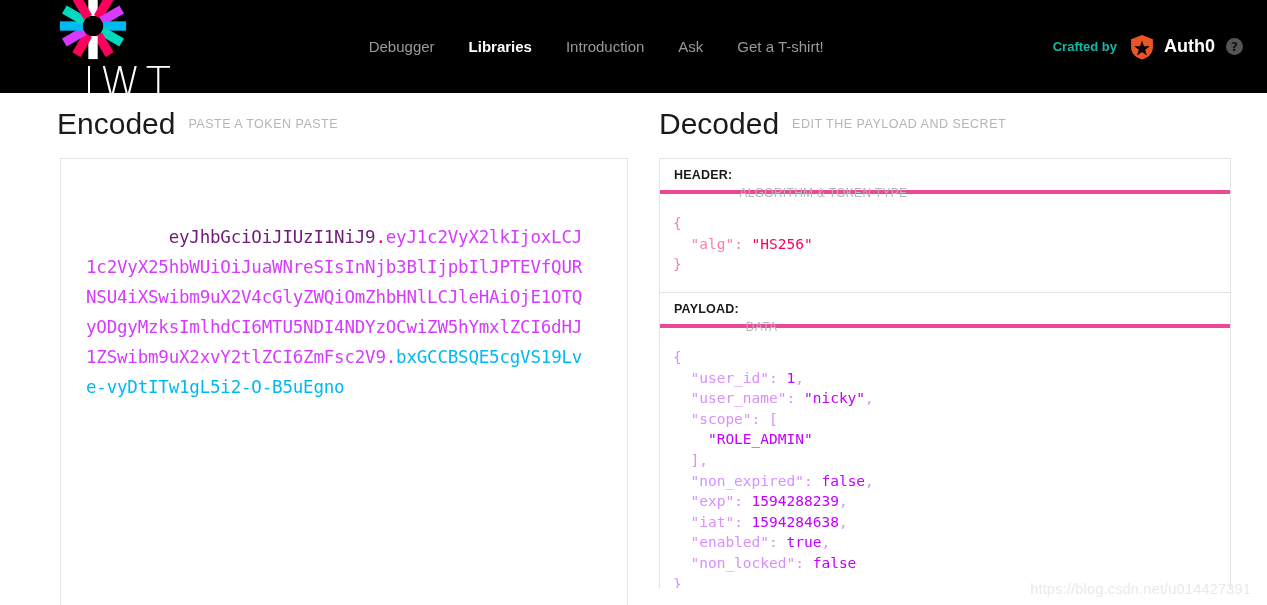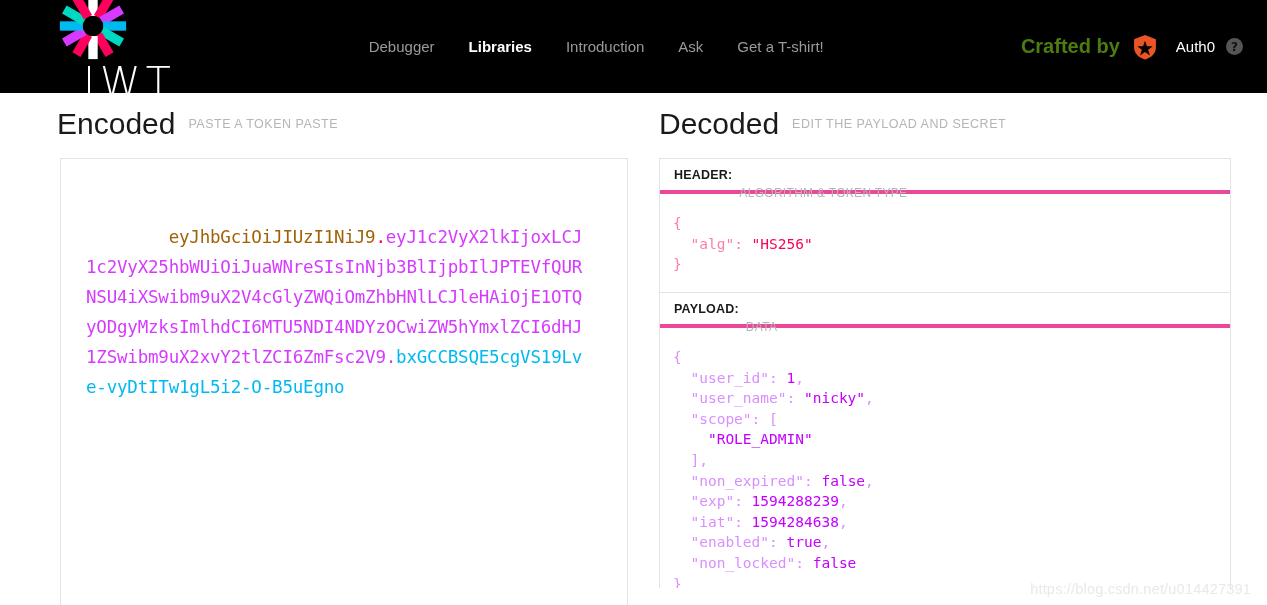--- a/index.html
+++ b/index.html
@@ -66,36 +66,36 @@
 
   .crafted {
     position: absolute;
     right: 24px;
     top: 50%;
     transform: translateY(-50%);
     display: flex;
     align-items: center;
   }
   .crafted-label {
-    color: #4d7c0f;
-    font-size: 20px;
+    color: #14b8a6;
+    font-size: 13px;
     font-weight: bold;
     white-space: nowrap;
   }
   .auth0-mark {
     width: 26px;
     height: 26px;
     margin-left: 12px;
     flex: none;
   }
   .auth0-word {
     color: #ffffff;
-    font-size: 15px;
-    font-weight: normal;
-    margin-left: 18px;
+    font-size: 18px;
+    font-weight: bold;
+    margin-left: 9px;
     white-space: nowrap;
   }
   .help-icon {
     width: 17px;
     height: 17px;
     border-radius: 50%;
     background: #555555;
     color: #111111;
     font-size: 12px;
     font-weight: bold;
@@ -165,21 +165,21 @@
   .token {
     margin: 33px 0 0 25px;
     width: 500px;
     font-family: "DejaVu Sans Mono", monospace;
     font-size: 17.5px;
     line-height: 30px;
     word-break: break-all;
     white-space: pre-wrap;
     letter-spacing: -0.2px;
   }
-  .tok-header { color: #a16207; text-align: center; }
+  .tok-header { color: #701a75; text-align: center; }
   .tok-payload { color: #d63aff; }
   .tok-signature { color: #00b9f1; }
   .tok-dot-h { color: #fb015b; }
   .tok-dot-p { color: #d63aff; }
 
   
   .panel {
     border: 1px solid #e3e3e3;
     border-bottom: none;
     box-sizing: border-box;

